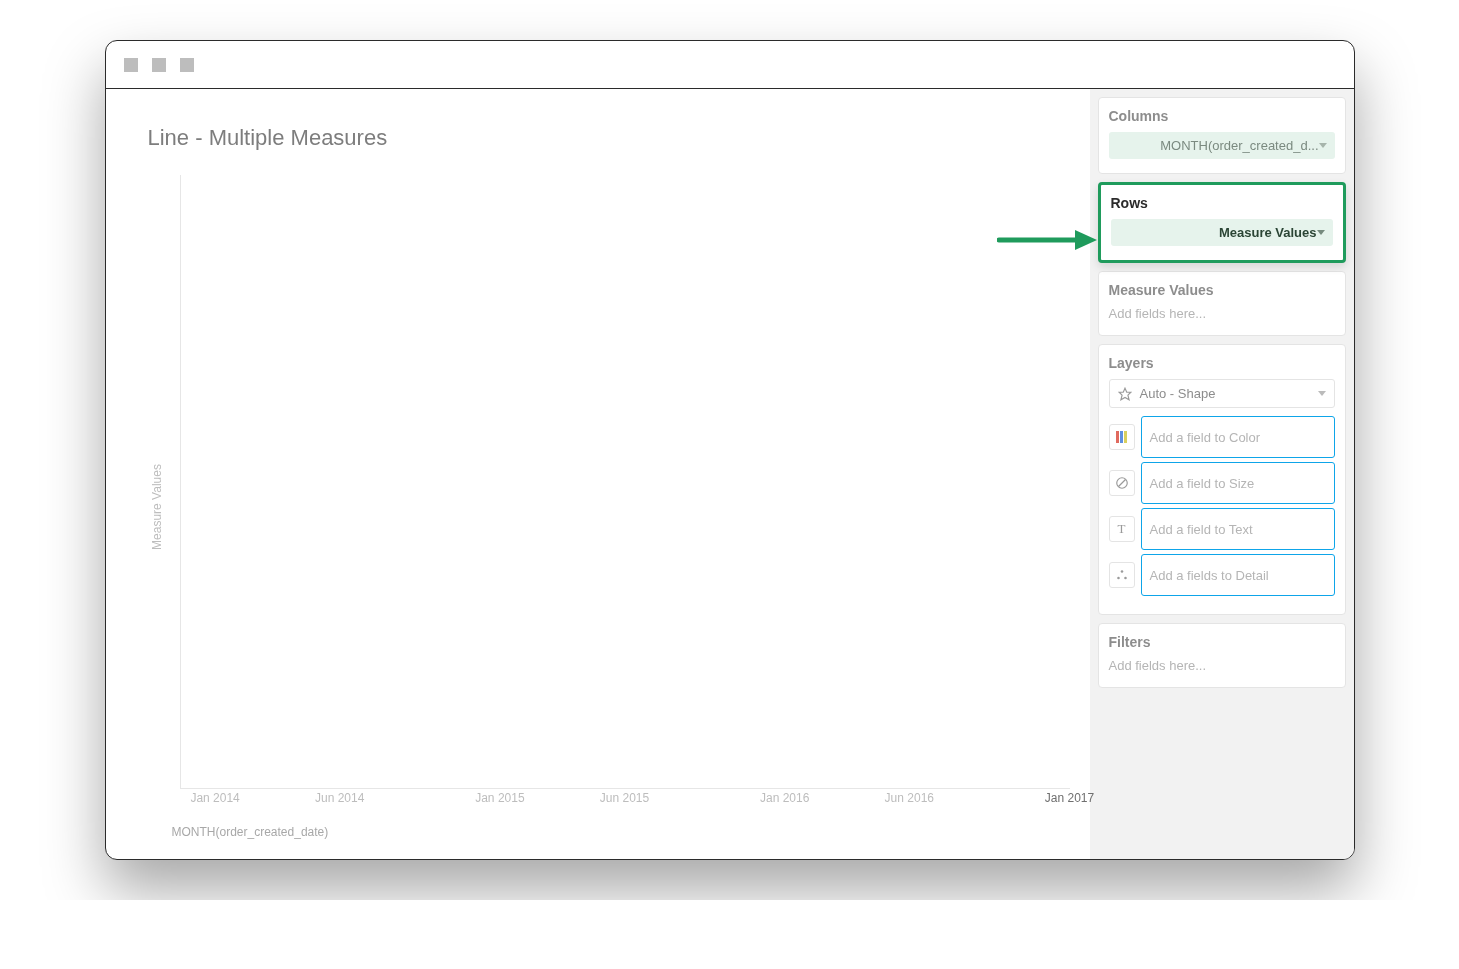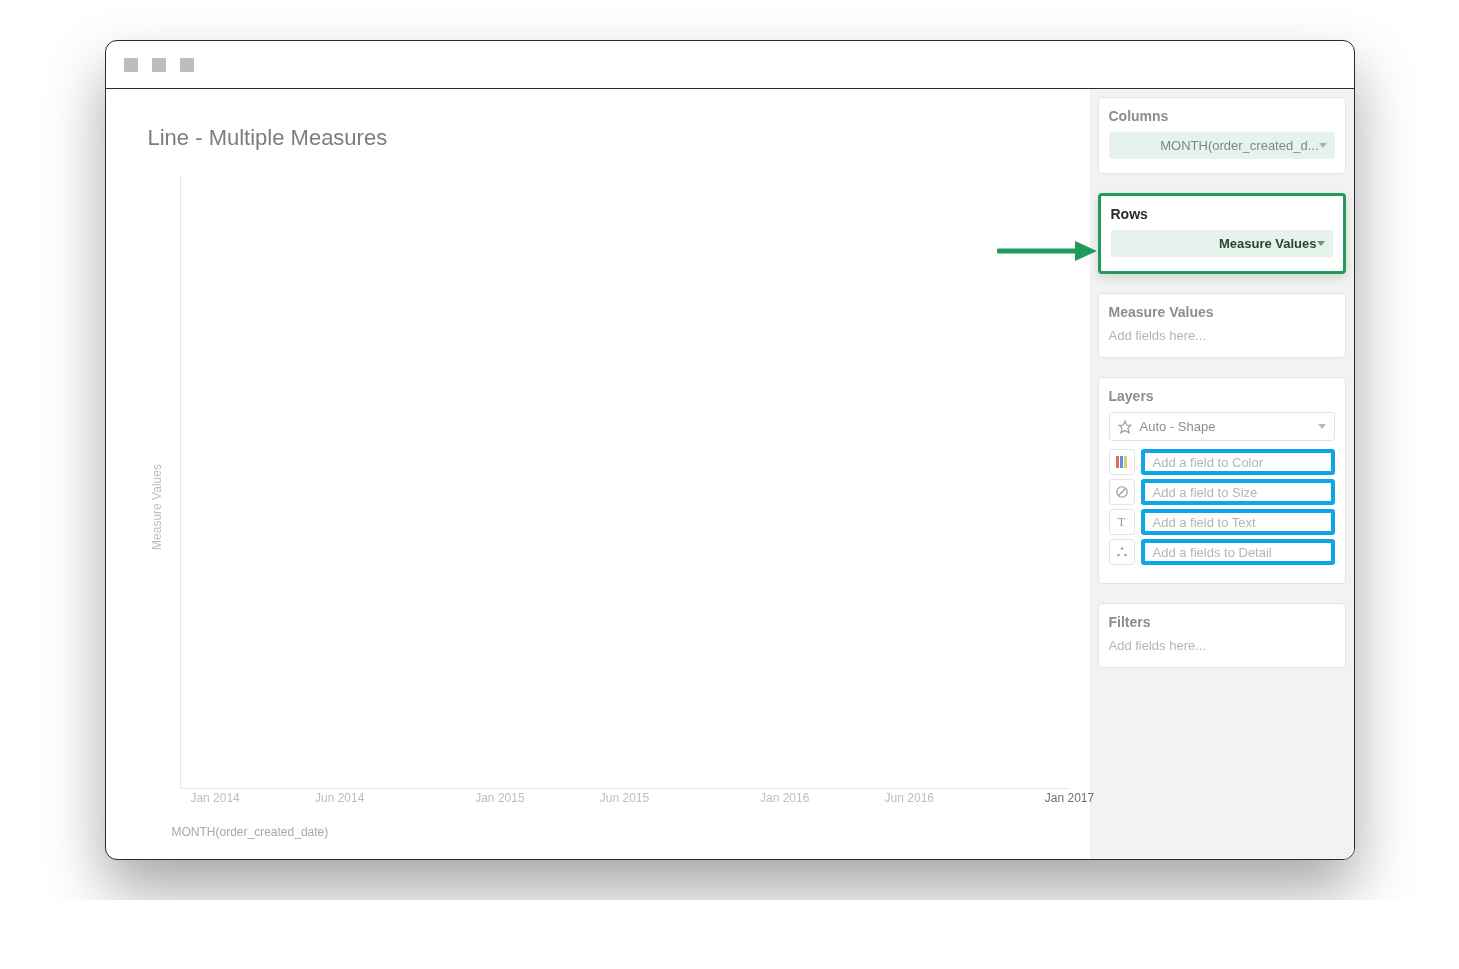--- a/index.html
+++ b/index.html
@@ -86,21 +86,21 @@
     margin-top: 18px;
   }
 
   
   .sidebar {
     width: 264px;
     background: #f2f2f2;
     padding: 8px;
     display: flex;
     flex-direction: column;
-    gap: 19px;
+    gap: 8px;
   }
   .panel {
     background: #fff;
     border: 1px solid #e4e4e4;
     border-radius: 4px;
     padding: 10px 10px 14px 10px;
   }
   .panel-title {
     font-size: 14px;
     font-weight: 600;
@@ -165,26 +165,26 @@
     border-radius:3px;
     display:flex;
     align-items:center;
     justify-content:center;
     color:#9a9a9a;
     font-size:13px;
     flex-shrink:0;
   }
   .slot-input {
     flex:1;
-    border:4px solid #0ea5e9;
+    border:1px solid #0ea5e9;
     border-radius:3px;
     padding: 5px 8px;
     font-size: 13px;
     color:#b5b5b5;
-    height:26px;
+    height:42px;
     display:flex;
     align-items:center;
     cursor:pointer;
   }
   
   .arrow {
     position:absolute;
     left:-104px;
     top:40px;
     width:100px;

